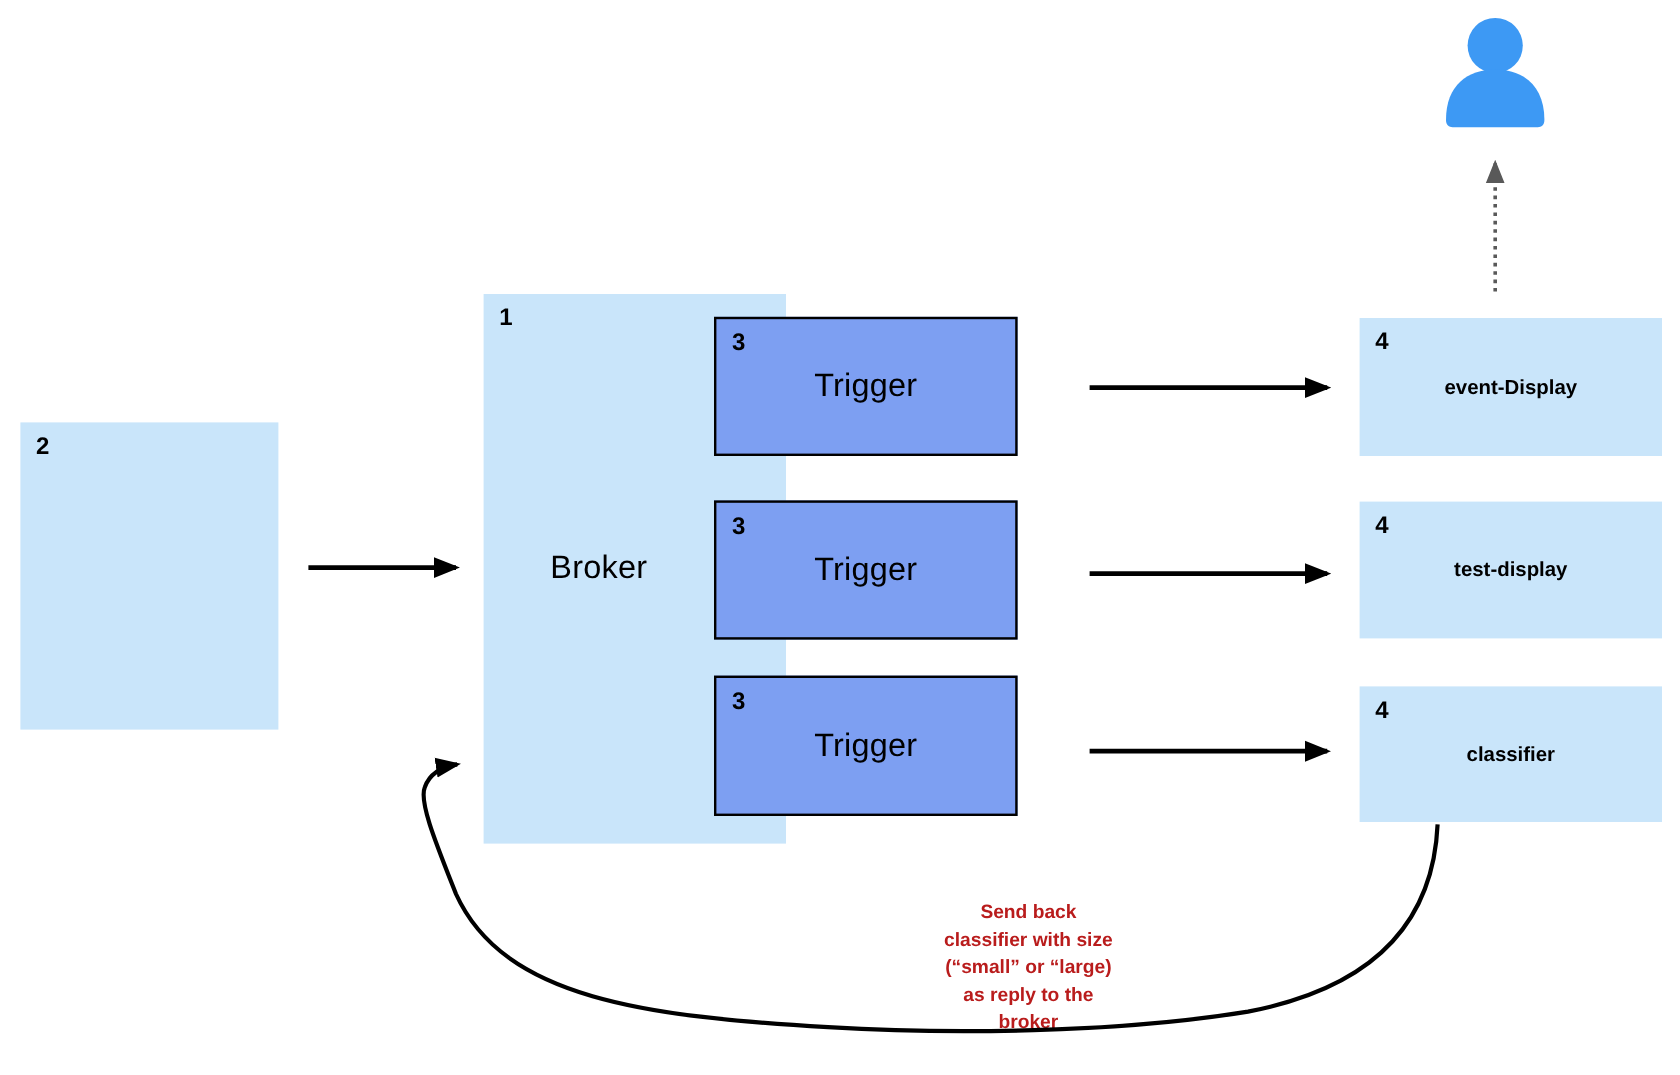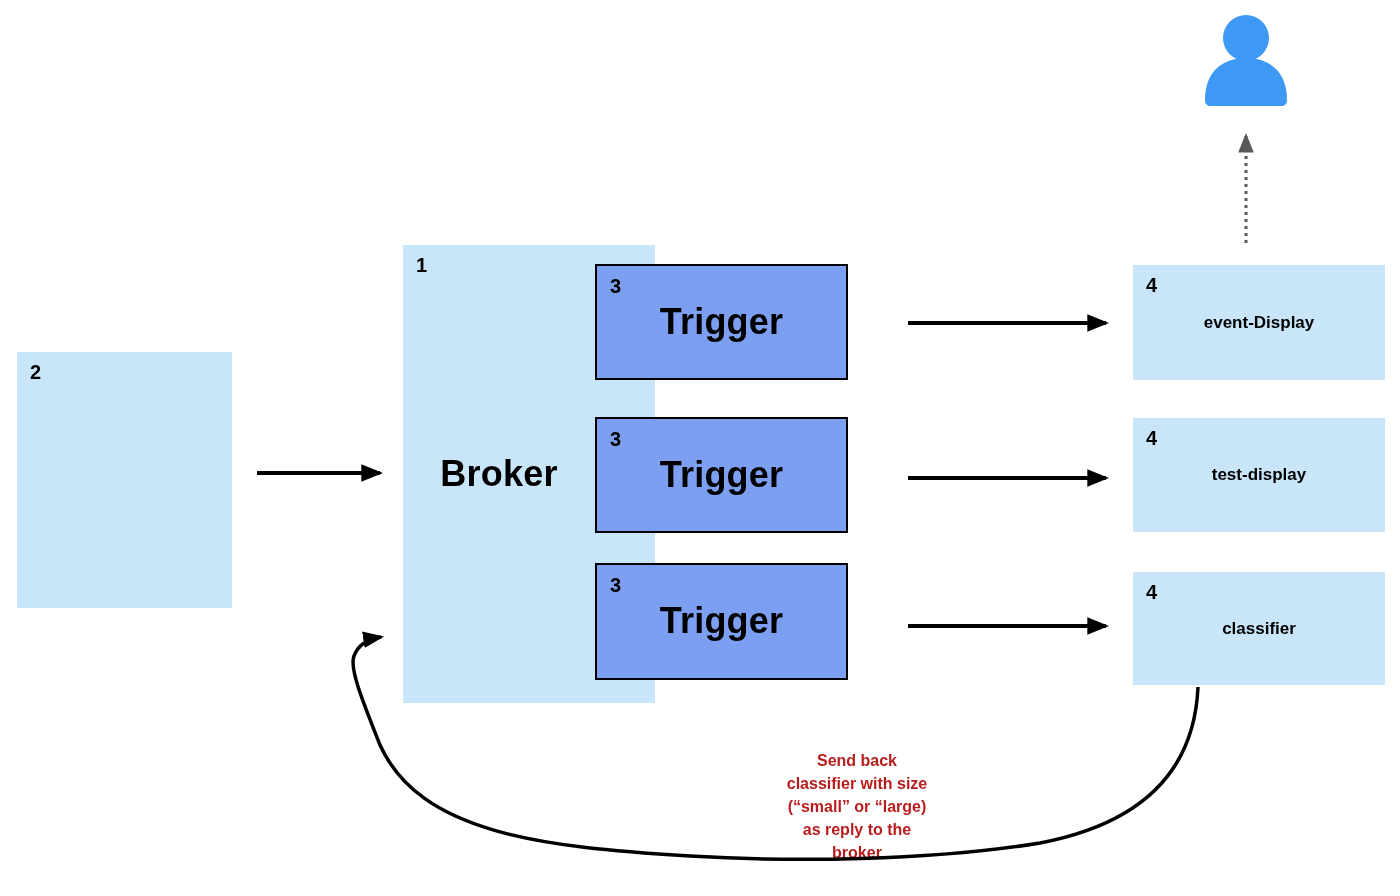--- a/index.html
+++ b/index.html
@@ -26,22 +26,22 @@
     border: 2px solid #000;
   }
   .corner-num {
     position: absolute;
     top: 10px; left: 13px;
     font-size: 20px;
     font-weight: 700;
     line-height: 1;
   }
   .big-label {
-    font-size: 36px;
-    font-weight: 700;
+    font-size: 27px;
+    font-weight: 400;
     text-align: center;
     white-space: pre-line;
     line-height: 1.3;
     letter-spacing: 0.2px;
   }
   .small-label {
     font-size: 17px;
     font-weight: 700;
     text-align: right;
   }

